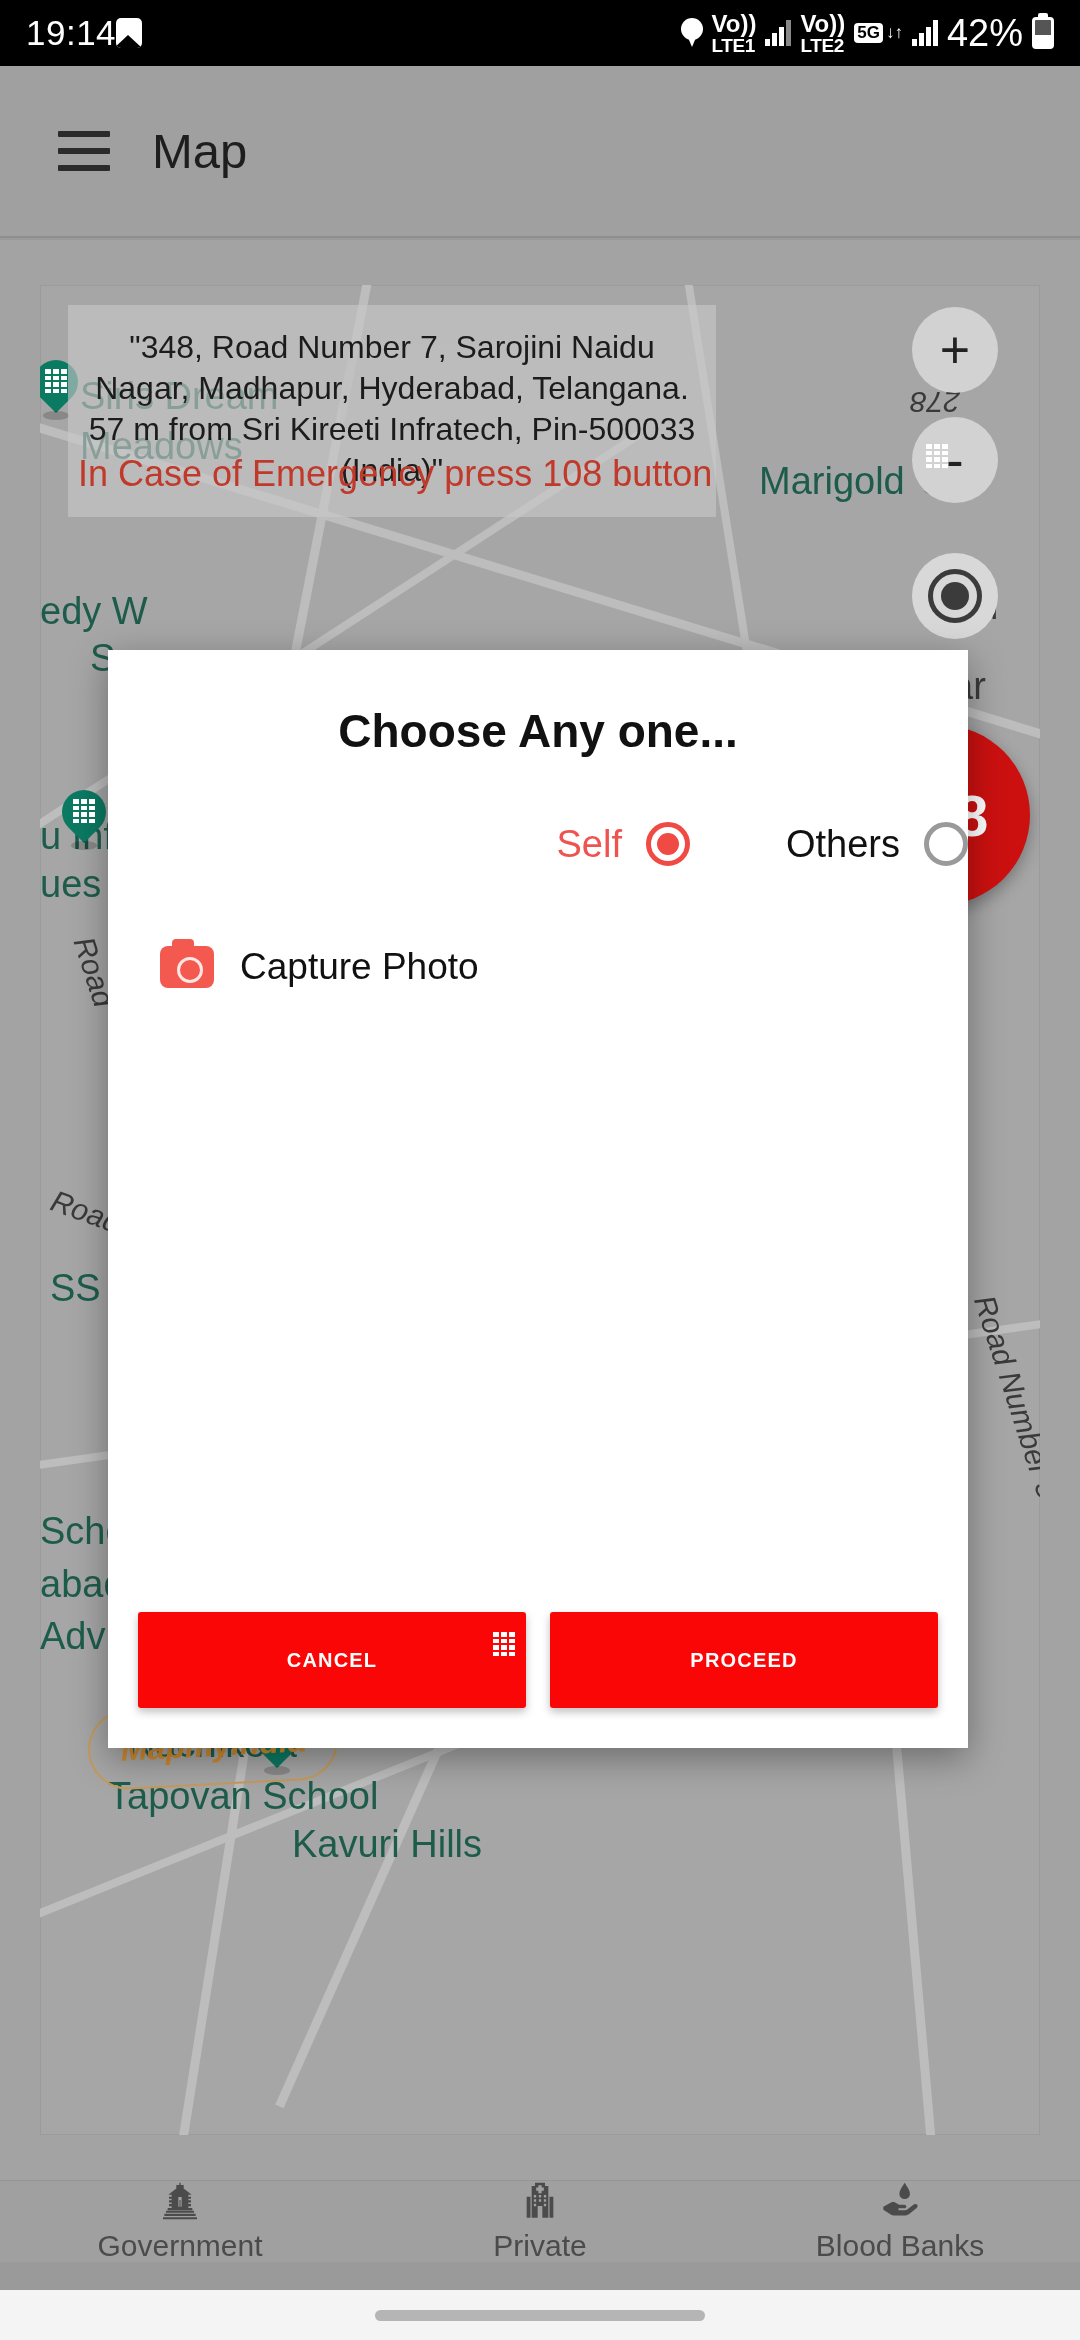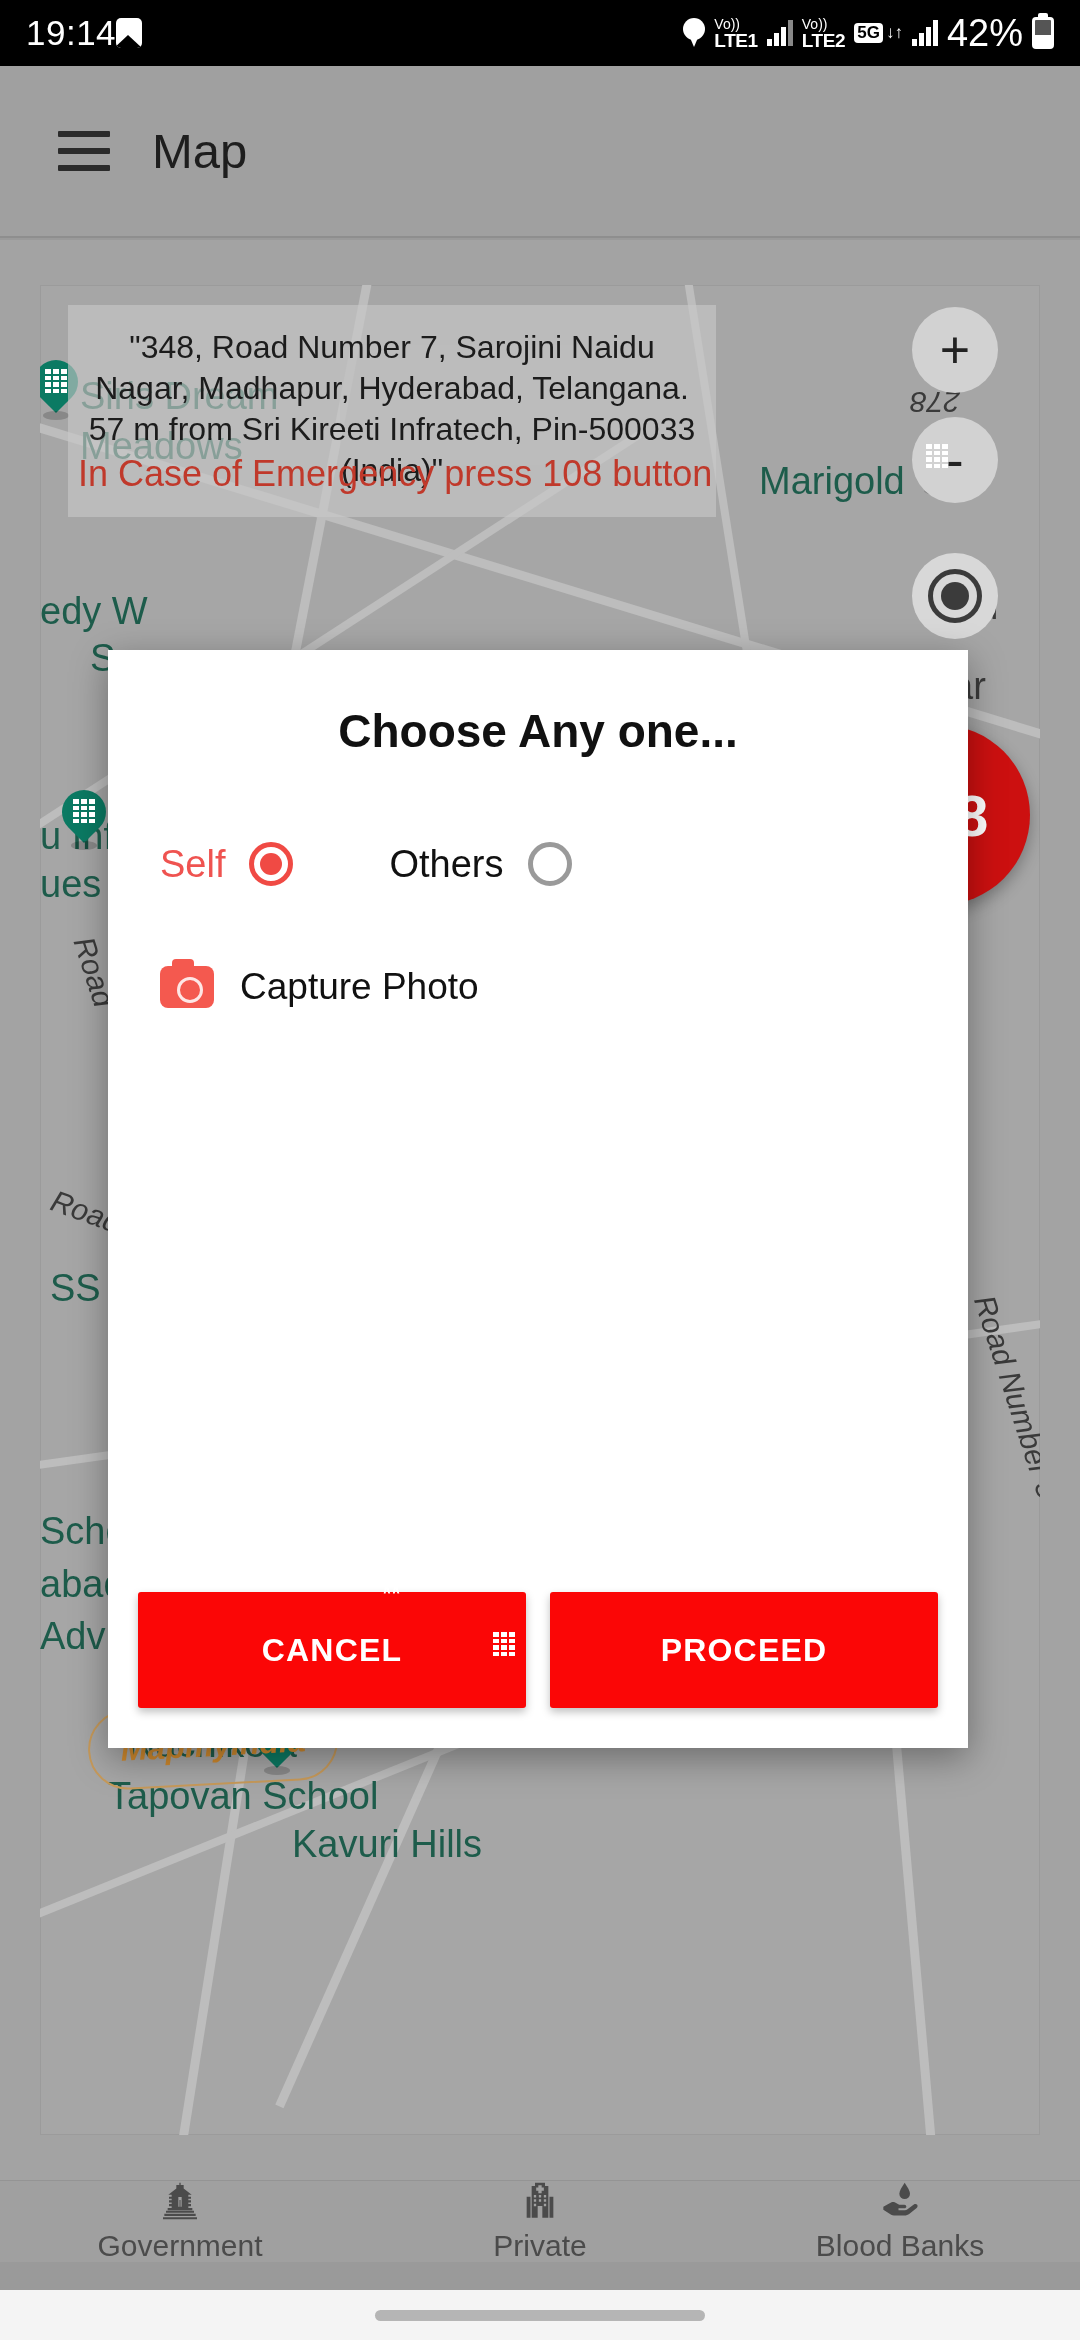--- a/index.html
+++ b/index.html
@@ -31,21 +31,21 @@
     border-left:6px solid transparent; border-right:6px solid transparent;
     border-top:14px solid #fff;
   }
   .ic-photo{ width:26px; height:30px; background:#fff; border-radius:5px; position:relative; overflow:hidden;}
   .ic-photo::after{
     content:""; position:absolute; bottom:0; left:-2px;
     border-left:14px solid transparent; border-right:14px solid transparent;
     border-bottom:13px solid #000;
   }
   .volte{ display:flex; flex-direction:column; align-items:flex-start; line-height:1; }
-  .volte .vo{ font-size:14px; font-weight:400; }
+  .volte .vo{ font-size:24px; font-weight:700; }
   .volte .lte{ font-size:19px; font-weight:700; letter-spacing:-.4px; }
   .bars{ display:flex; align-items:flex-end; gap:2px; height:26px; }
   .bars i{ display:block; width:5px; background:#fff; }
   .bars i:nth-child(1){ height:7px; }
   .bars i:nth-child(2){ height:13px; }
   .bars i:nth-child(3){ height:19px; }
   .bars i:nth-child(4){ height:26px; }
   .bars.dim i:nth-child(4){ background:#888; }
   .fiveg{ display:flex; align-items:center; gap:3px; }
   .fiveg .tag{
@@ -168,21 +168,21 @@
     position:absolute; left:108px; top:650px; width:860px; height:1098px;
     background:#fff;
     box-shadow:0 10px 34px rgba(0,0,0,.35);
     display:flex; flex-direction:column;
   }
   #dlgtitle{
     text-align:center; font-size:46px; font-weight:700; color:#111;
     margin-top:54px;
   }
   #radiorow{
-    display:flex; align-items:center; margin-top:84px; padding-left:52px;
+    display:flex; align-items:center; margin-top:64px; padding-left:52px;justify-content:flex-end;
   }
   .radiogrp{ display:flex; align-items:center; gap:24px; cursor:pointer; }
   .radiogrp .lbl{ font-size:38px; }
   .radiogrp.self .lbl{ color:#ef5350; }
   .radiogrp.others .lbl{ color:#111; }
   .radiogrp.others{ margin-left:96px; }
   .rdo{ width:44px; height:44px; border-radius:50%; border:5px solid #9a9a9a; box-sizing:border-box; }
   .rdo.on{ border-color:#f04a44; display:flex; align-items:center; justify-content:center; }
   .rdo.on::after{ content:""; width:22px; height:22px; border-radius:50%; background:#f04a44; }
 
@@ -200,22 +200,22 @@
   .camicon::after{
     content:""; position:absolute; top:11px; left:17px; width:20px; height:20px;
     border:3px solid rgba(255,255,255,.85); border-radius:50%;
   }
   #capturelabel{ font-size:37px; color:#111; }
 
   #dlgactions{
     margin-top:auto; display:flex; gap:24px; padding:0 30px 40px 30px;
   }
   .dlgbtn{
-    flex:1; height:116px; background:#fb0606; color:#fff;
-    font-size:32px; font-weight:700; letter-spacing:1.2px;
+    flex:1; height:96px; background:#fb0606; color:#fff;
+    font-size:20px; font-weight:700; letter-spacing:1.2px;
     display:flex; align-items:center; justify-content:center;
     border:none; border-radius:3px; cursor:pointer;
     box-shadow:0 4px 9px rgba(0,0,0,.25);
     font-family:"Liberation Sans", sans-serif;
   }
 
   
   #bottomnav{
     position:absolute; left:0; top:2180px; width:1080px; height:82px;
     background:#a0a0a0; display:flex; border-top:1px solid #949494;

